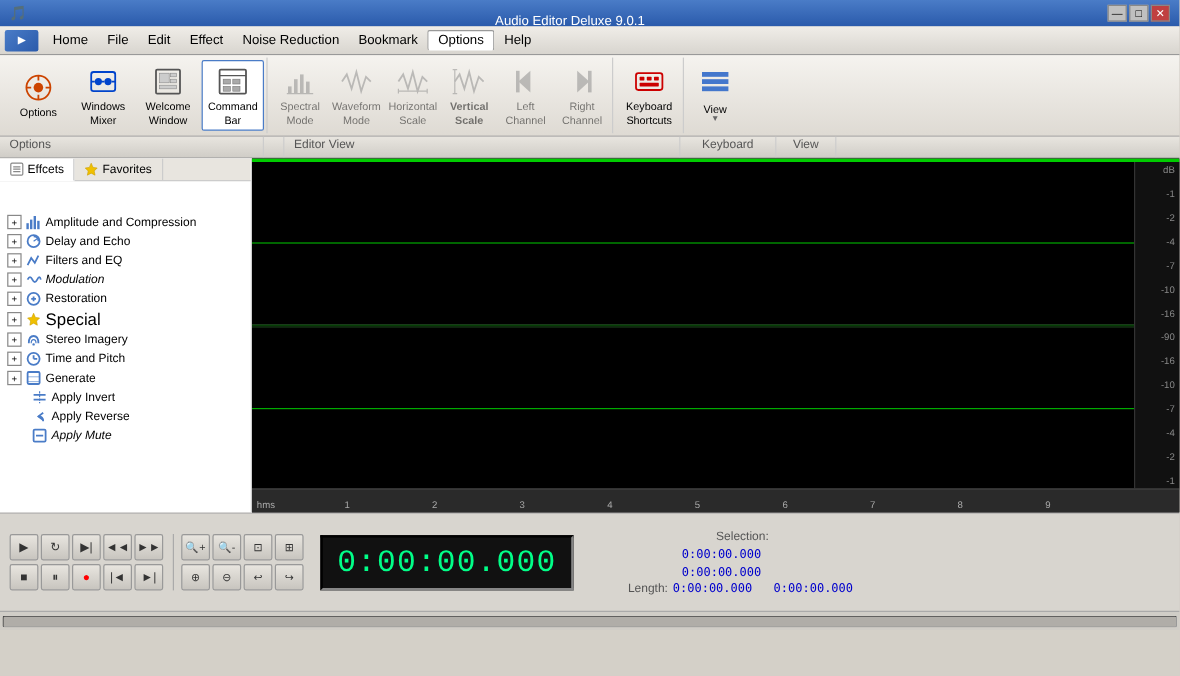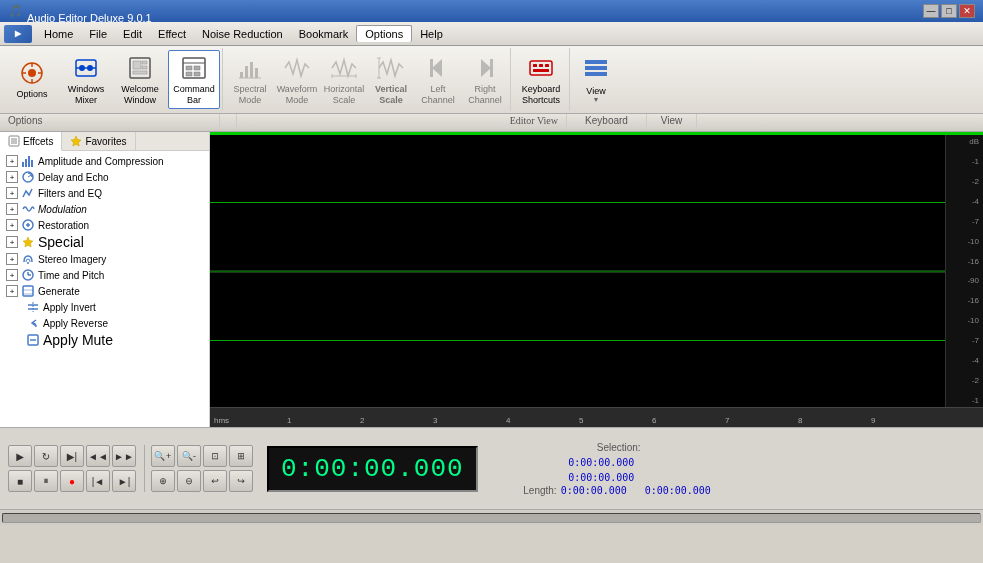--- a/index.html
+++ b/index.html
@@ -1,20 +1,20 @@
 <!DOCTYPE html>
 <html><head>
   <meta charset="utf-8">
   <style>
     * { box-sizing: border-box; margin: 0; padding: 0; }
     body { font-family: 'Segoe UI', Tahoma, sans-serif; font-size: 11px; background: #d4d0c8; width: 983px; height: 563px; overflow: hidden; }
 
     
     .title-bar { background: linear-gradient(to bottom, #4a7cc7, #2a5aab); height: 22px; display: flex; align-items: center; justify-content: space-between; padding: 0 8px; color: white; font-size: 11px; }
-    .title-bar-title { flex: 1; text-align: left; margin-top: 13px; }
+    .title-bar-title { flex: 1; text-align: center; margin-top: 13px; }
     .title-bar-controls { display: flex; gap: 2px; }
     .title-btn { width: 16px; height: 14px; background: #c0c0c0; border: 1px solid #888; font-size: 9px; display: flex; align-items: center; justify-content: center; cursor: pointer; color: #000; }
 
     
     .menu-bar { background: linear-gradient(to bottom, #f0ede8, #d8d5cf); height: 24px; display: flex; align-items: center; padding: 0 4px; border-bottom: 1px solid #999; }
     .menu-logo { width: 28px; height: 18px; background: linear-gradient(135deg, #4a7cc7, #2a5aab); border-radius: 2px; margin-right: 4px; display: flex; align-items: center; justify-content: center; color: white; font-size: 8px; font-weight: bold; cursor: pointer; }
     .menu-item { padding: 2px 8px; cursor: pointer; border-radius: 2px; color: #000; }
     .menu-item.active { background: white; border: 1px solid #999; border-bottom: none; }
 
     
@@ -24,21 +24,21 @@
     .toolbar-btn { display: flex; flex-direction: column; align-items: center; justify-content: center; width: 52px; padding: 3px 2px; cursor: pointer; border: 1px solid transparent; border-radius: 2px; color: #000; font-size: 9px; text-align: center; }
     .toolbar-btn.active { background: white; border: 1px solid #4a7cc7; }
     .toolbar-icon { width: 28px; height: 28px; display: flex; align-items: center; justify-content: center; font-size: 18px; margin-bottom: 2px; }
     .toolbar-label { font-size: 9px; text-align: center; line-height: 1.2; }
 
     
     .toolbar-sections { display: flex; background: linear-gradient(to bottom, #e8e5df, #d0cdc7); border-bottom: 1px solid #aaa; padding: 0; }
     .toolbar-section-label { padding: 1px 8px; font-size: 10px; color: #555; border-right: 1px solid #ccc; }
 
     
-    .sidebar { width: 210px; background: white; border-right: 1px solid #ccc; display: flex; flex-direction: column; overflow: hidden; }
+    .sidebar { width: 210px; background: white; border-right: 1px solid #ccc; display: flex; flex-direction: column; overflow: hidden; gap: 24px; }
     .sidebar-tabs { display: flex; background: #e8e5df; border-bottom: 1px solid #ccc; }
     .sidebar-tab { padding: 3px 8px; font-size: 10px; cursor: pointer; border-right: 1px solid #ccc; display: flex; align-items: center; gap: 3px; }
     .sidebar-tab.active { background: white; border-bottom: 1px solid white; margin-bottom: -1px; }
     .sidebar-content { flex: 1; overflow-y: auto; padding: 2px; }
     .tree-item { padding: 1px 4px; cursor: pointer; display: flex; align-items: center; gap: 3px; font-size: 11px; }
     .tree-expand { width: 12px; height: 12px; display: flex; align-items: center; justify-content: center; border: 1px solid #888; background: white; font-size: 8px; cursor: pointer; flex-shrink: 0; }
     .tree-child { padding-left: 24px; }
     .transport-btn { width: 24px; height: 22px; background: linear-gradient(to bottom, #e8e5df, #c8c5bf); border: 1px solid #999; border-radius: 2px; display: flex; align-items: center; justify-content: center; cursor: pointer; font-size: 10px; color: #333; }
     .transport-btn.record { color: red; }
   </style>
@@ -212,21 +212,21 @@
       </div>
       <div class="toolbar-label">View</div>
       <div style="font-size:7px; color:#666;">▼</div>
     </div>
   </div>
 </div>
 
 <div class="toolbar-sections" style="height:18px;">
   <div class="toolbar-section-label" style="width:220px;">Options</div>
   <div class="toolbar-section-label" style="width:0; overflow:visible; white-space:nowrap;"></div>
-  <div class="toolbar-section-label" style="width:330px; text-align:right;font-family:Liberation Serif, serif;">Editor View</div>
+  <div class="toolbar-section-label" style="width:330px; text-align:left;">Editor View</div>
   <div class="toolbar-section-label" style="width:80px; text-align:center;">Keyboard</div>
   <div class="toolbar-section-label" style="width:50px; text-align:center;">View</div>
 </div>
 
 <div style="display:flex; height:295px;">
 
   <div class="sidebar">
     <div class="sidebar-tabs">
       <div class="sidebar-tab active">
         <svg width="12" height="12" viewBox="0 0 12 12">
@@ -335,21 +335,21 @@
             <polyline points="10,4 6,7 10,10" fill="none" stroke="#4a7cc7" stroke-width="1.5"></polyline>
             <path d="M6,7 Q10,7 10,11" fill="none" stroke="#4a7cc7" stroke-width="1.5"></path>
           </svg>
         <span style="font-size:10px;">Apply Reverse</span>
       </div>
       <div class="tree-item tree-child">
         <svg width="14" height="14" viewBox="0 0 14 14">
             <rect x="2" y="2" width="10" height="10" rx="1" fill="none" stroke="#4a7cc7" stroke-width="1.5"></rect>
             <line x1="4" y1="7" x2="10" y2="7" stroke="#4a7cc7" stroke-width="1.5"></line>
           </svg>
-        <span style="font-size:14px;">Apply Mute</span>
+        <span style="font-size:10px;font-style:italic;">Apply Mute</span>
       </div>
     </div>
   </div>
 
   <div style="flex:1; display:flex; flex-direction:column; background:#000; overflow:hidden;">
 
     <div style="height:3px; background:#00cc00;"></div>
 
     <div style="flex:1; display:flex; background:#000; overflow:hidden;">
 

